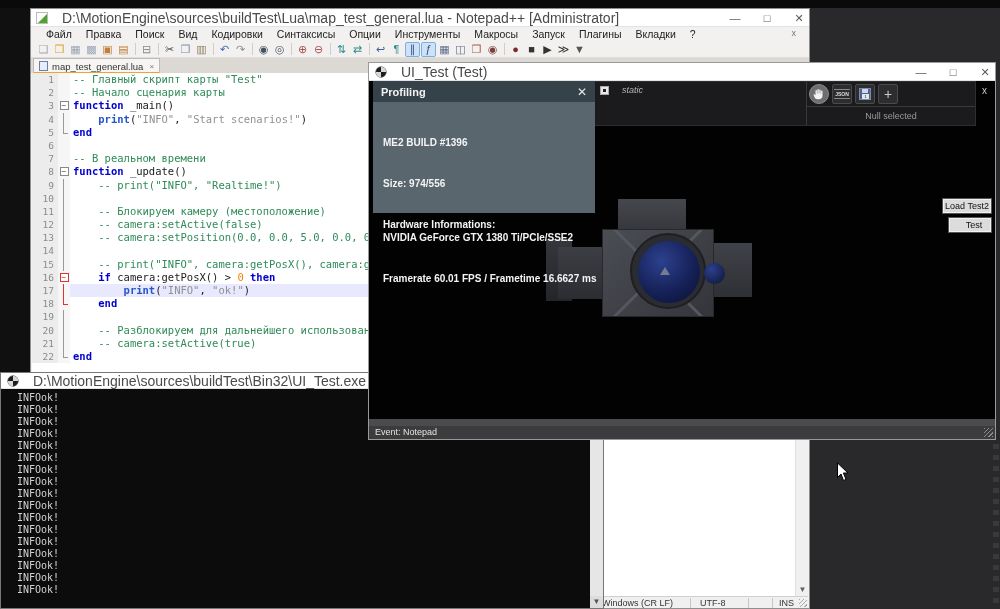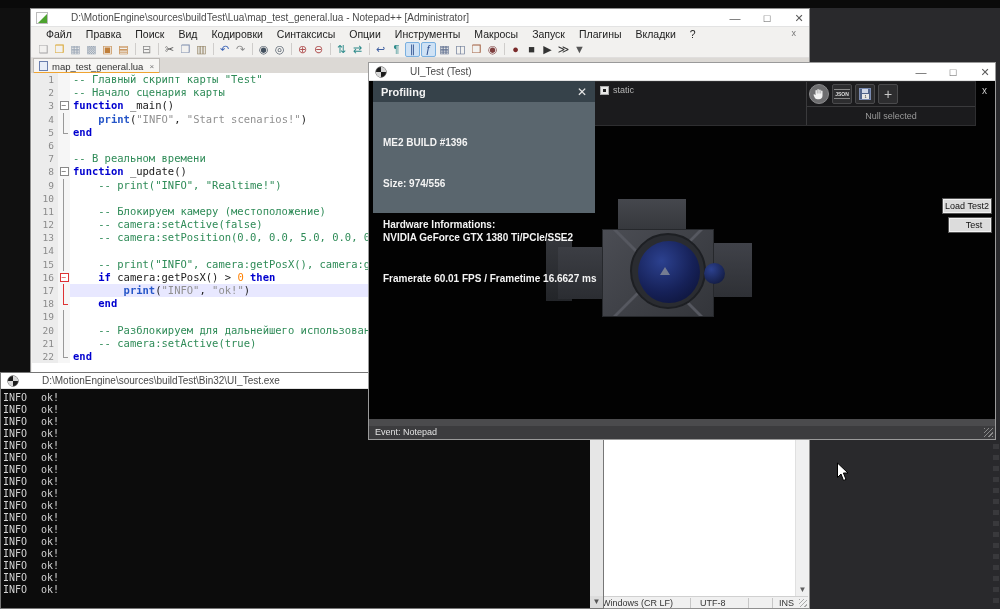--- a/index.html
+++ b/index.html
@@ -11,21 +11,21 @@
   
   #desk-top-strip { left:0; top:0; width:1000px; height:8px; background:#0a0a0a; }
   #desk-left-strip { left:0; top:8px; width:30px; height:364px; background:#101010; }
   #edge-dashes { left:993px; top:444px; width:6px; height:160px;
      background:repeating-linear-gradient(#3d3d40 0 5px, transparent 5px 11px); opacity:.8; }
 
   
   .win { position:absolute; border:1px solid #8f8f8f; background:#fff; }
   .wtitle { position:relative; height:18px; background:#fff; display:flex; align-items:center;
      border-bottom:1px solid #e3e3e3; }
-  .wtitle .ttl { font-size:10px; color:#4a4a4a; margin-left:23px; white-space:nowrap; overflow:hidden;text-align:center; }
+  .wtitle .ttl { font-size:14px; color:#4a4a4a; margin-left:14px; white-space:nowrap; overflow:hidden;text-align:center; }
   .wbtns { position:absolute; right:4px; top:0; height:18px; display:flex; align-items:center; gap:20px; }
   .wbtn { font-size:11px; color:#5a5a5a; width:12px; text-align:center; line-height:18px; }
   .wheel-icon { width:12px; height:12px; margin-left:6px; flex:none; }
 
   
   #npp { left:30px; top:8px; width:780px; height:601px; z-index:1; background:#f2f1ef; }
   #npp-icon { width:12px; height:12px; margin-left:5px; background:#fdfdfd; border:1px solid #bbb; position:relative; flex:none;}
   #npp-icon::after { content:""; position:absolute; right:0; bottom:0; width:0; height:0;
      border-left:9px solid transparent; border-bottom:9px solid #4da32f; }
   #npp-menu { display:flex; gap:0; height:14px; align-items:center; padding-left:8px;
@@ -76,21 +76,21 @@
   #npp-status i.sep { position:absolute; top:1px; width:1px; height:10px; background:#c6c6c6; }
   #npp-status .grip { position:absolute; right:1px; bottom:1px; width:8px; height:8px;
      background:repeating-linear-gradient(135deg,#aaa 0 1px, transparent 1px 3px); }
 
   
   #console { left:0; top:372px; width:604px; height:237px; z-index:2; border:1px solid #777; background:#0c0c0c; }
   #console .wtitle { height:16px; }
   #con-body { position:absolute; left:0; top:16px; right:13px; bottom:0; background:#0c0c0c;
      font-family:"DejaVu Sans Mono", monospace; font-size:10px; color:#d2d2d2; padding-top:3px; }
   .con-row { height:12px; line-height:12px; display:flex; }
-  .con-lvl { width:40px; padding-left:2px; flex:none; }
+  .con-lvl { width:40px; padding-left:16px; flex:none; }
   #con-scroll { position:absolute; right:0; top:16px; width:13px; bottom:0; background:#e6e6e6; }
   #con-scroll .arr { position:absolute; bottom:0; left:0; width:13px; height:12px; color:#555;
      font-size:8px; text-align:center; line-height:12px; background:#dcdcdc; }
 
   
   #uitest { left:368px; top:62px; width:628px; height:378px; z-index:3; border:1px solid #9a9a9a; background:#000; }
   #ut-client { position:absolute; left:0; top:18px; right:0; bottom:20px; background:#020202; overflow:hidden; }
 
   #profiling { position:absolute; left:4px; top:0px; width:222px; height:132px; z-index:5; }
   #prof-head { height:21px; background:#36424a; color:#f2f2f2; font-size:11px; font-weight:bold;
@@ -98,21 +98,21 @@
   #prof-head .px { margin-left:auto; font-weight:normal; font-size:12px; color:#e8e8e8; }
   #prof-body { height:111px; background:#5a666e; padding:6px 10px 0; }
   .prof-group { margin-bottom:7px;margin-top:28px; }
   .prof-line { font-size:10px; font-weight:bold; color:#f4f4f4; line-height:13px; white-space:nowrap; }
 
   #ut-strip { position:absolute; left:225px; top:0; width:382px; height:45px; background:#1b1b1d;
      border:1px solid #2e2e30; display:flex; }
   #ut-tree { flex:1; padding:3px 0 0 5px; display:flex; align-items:flex-start; }
   #ut-tree .nodebox { width:9px; height:9px; border:1px solid #aaa; background:#e8e8e8; position:relative; margin-top:1px; }
   #ut-tree .nodebox::after { content:""; position:absolute; left:2px; top:2px; width:3px; height:3px; background:#222; }
-  #ut-tree .nodelbl { font-size:9px; color:#b5b5b5; margin-left:4px; }
+  #ut-tree .nodelbl { font-size:9px; color:#b5b5b5; margin-left:13px;font-style:italic; }
   #ut-insp { width:169px; border-left:1px solid #3a3a3c; display:flex; flex-direction:column; }
   #ut-tools { height:24px; display:flex; align-items:center; gap:3px; padding-left:2px; }
   .tool { width:20px; height:20px; background:#2d2d2f; border:1px solid #4a4a4c; border-radius:2px;
      display:flex; align-items:center; justify-content:center; }
   .tool.hand { background:#6e6e70; border-radius:50%; border-color:#8a8a8c; }
   .tool .json-lbl { font-size:5px; font-weight:bold; color:#ddd; border-top:1px solid #888;
      border-bottom:1px solid #888; padding:1px 1px; }
   .tool .flop { width:12px; height:12px; background:#51638a; border:1px solid #7a8ab0; position:relative; }
   .tool .flop::before { content:""; position:absolute; left:2px; top:0; width:6px; height:4px; background:#cfd6e6; }
   .tool .flop::after { content:"1"; position:absolute; left:2px; bottom:0; width:7px; height:5px;

